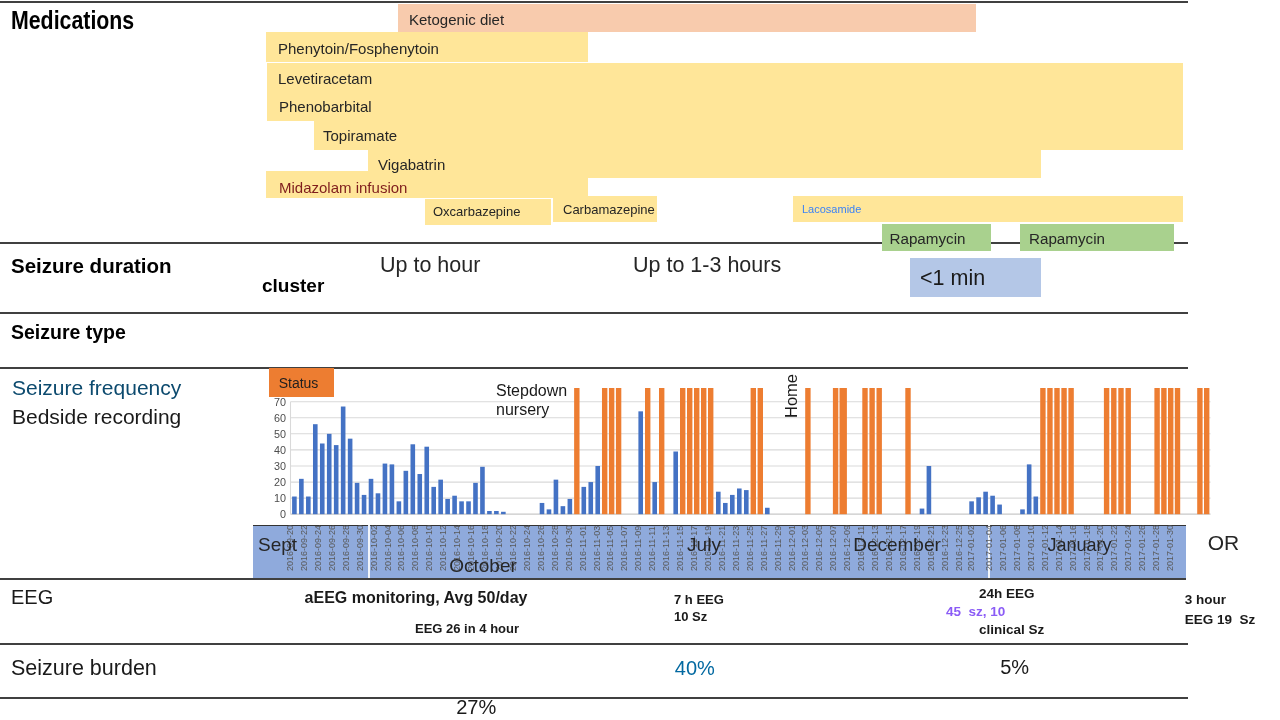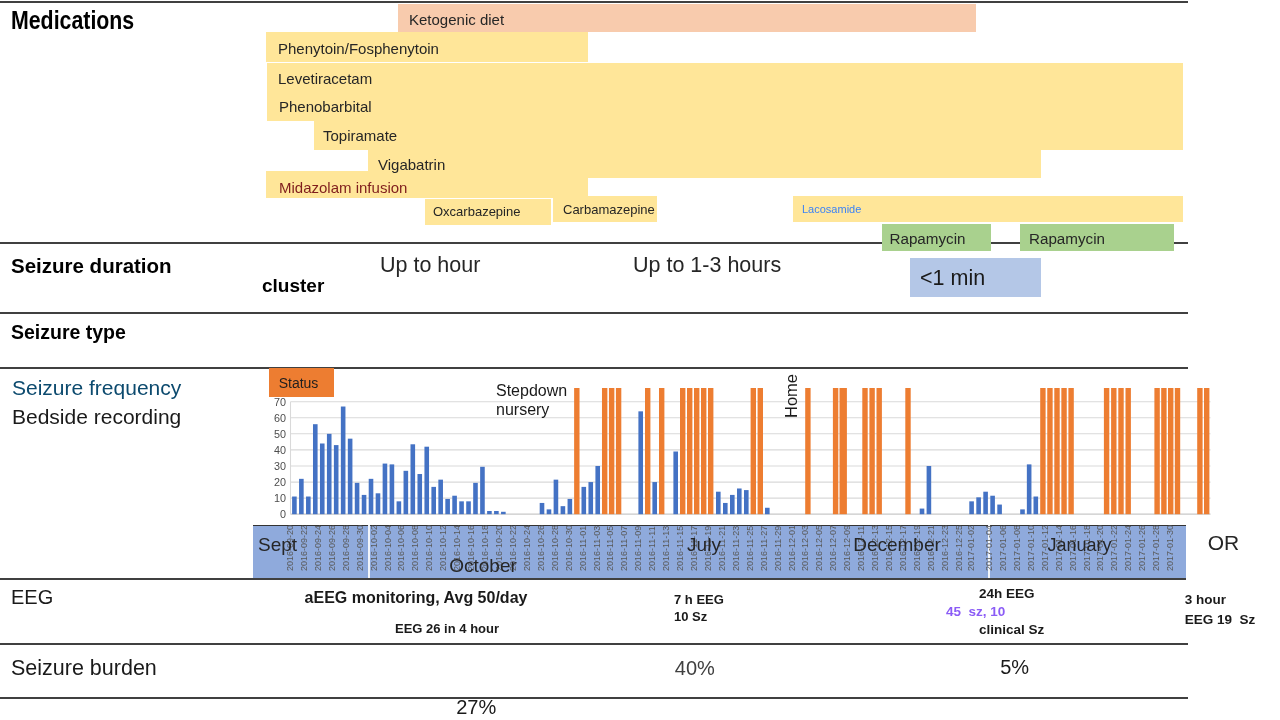--- a/index.html
+++ b/index.html
@@ -225,22 +225,22 @@
     <text x="1075.5" y="571" transform="rotate(-90 1075.5 571)" font-size="9" fill="#595959">2017-01-16</text>
     <text x="1089.5" y="571" transform="rotate(-90 1089.5 571)" font-size="9" fill="#595959">2017-01-18</text>
     <text x="1103.4" y="571" transform="rotate(-90 1103.4 571)" font-size="9" fill="#595959">2017-01-20</text>
     <text x="1117.3" y="571" transform="rotate(-90 1117.3 571)" font-size="9" fill="#595959">2017-01-22</text>
     <text x="1131.3" y="571" transform="rotate(-90 1131.3 571)" font-size="9" fill="#595959">2017-01-24</text>
     <text x="1145.2" y="571" transform="rotate(-90 1145.2 571)" font-size="9" fill="#595959">2017-01-26</text>
     <text x="1159.2" y="571" transform="rotate(-90 1159.2 571)" font-size="9" fill="#595959">2017-01-28</text>
     <text x="1173.1" y="571" transform="rotate(-90 1173.1 571)" font-size="9" fill="#595959">2017-01-30</text>
   </svg>
 <div style="position:absolute;left:416.0px;top:597.5px;transform:translate(-50%,-50%);font-size:16px;font-weight:700;color:#1a1a1a;white-space:nowrap;z-index:5;">aEEG monitoring, Avg 50/day</div>
-<div style="position:absolute;left:447px;top:628.0px;transform:translate(-50%,-50%);font-size:13px;font-weight:700;color:#1a1a1a;white-space:nowrap;z-index:5;">EEG 26 in 4 hour</div>
+<div style="position:absolute;left:467.0px;top:628.0px;transform:translate(-50%,-50%);font-size:13px;font-weight:700;color:#1a1a1a;white-space:nowrap;z-index:5;">EEG 26 in 4 hour</div>
 <div style="position:absolute;left:674.0px;top:599.0px;transform:translateY(-50%);font-size:13px;font-weight:700;color:#1a1a1a;white-space:nowrap;z-index:5;">7 h EEG</div>
 <div style="position:absolute;left:674.0px;top:616.0px;transform:translateY(-50%);font-size:13px;font-weight:700;color:#1a1a1a;white-space:nowrap;z-index:5;">10 Sz</div>
 <div style="position:absolute;left:979.0px;top:593.0px;transform:translateY(-50%);font-size:13.5px;font-weight:700;color:#1a1a1a;white-space:nowrap;z-index:5;">24h EEG</div>
 <div style="position:absolute;left:946px;top:611.0px;transform:translateY(-50%);font-size:13.5px;font-weight:700;color:#8b5cf6;white-space:nowrap;z-index:5;">45&nbsp;&nbsp;sz, 10</div>
 <div style="position:absolute;left:979.0px;top:629.0px;transform:translateY(-50%);font-size:13.5px;font-weight:700;color:#1a1a1a;white-space:nowrap;z-index:5;">clinical Sz</div>
 <div style="position:absolute;left:1184.7px;top:599.0px;transform:translateY(-50%);font-size:13.5px;font-weight:700;color:#1a1a1a;white-space:nowrap;z-index:5;">3 hour</div>
 <div style="position:absolute;left:1184.7px;top:618.5px;transform:translateY(-50%);font-size:13.5px;font-weight:700;color:#1a1a1a;white-space:nowrap;z-index:5;">EEG 19&nbsp;&nbsp;Sz</div>
 <div style="position:absolute;left:476.2px;top:707px;transform:translate(-50%,-50%);font-size:20px;font-weight:400;color:#1a1a1a;white-space:nowrap;z-index:5;">27%</div>
-<div style="position:absolute;left:694.8px;top:667.5px;transform:translate(-50%,-50%);font-size:20px;font-weight:400;color:#404040;white-space:nowrap;z-index:5;">40%</div>
+<div style="position:absolute;left:694.8px;top:667.5px;transform:translate(-50%,-50%);font-size:20px;font-weight:400;color:#0369a1;white-space:nowrap;z-index:5;">40%</div>
 <div style="position:absolute;left:1014.6px;top:667.0px;transform:translate(-50%,-50%);font-size:20px;font-weight:400;color:#1a1a1a;white-space:nowrap;z-index:5;">5%</div>
 </body></html>

